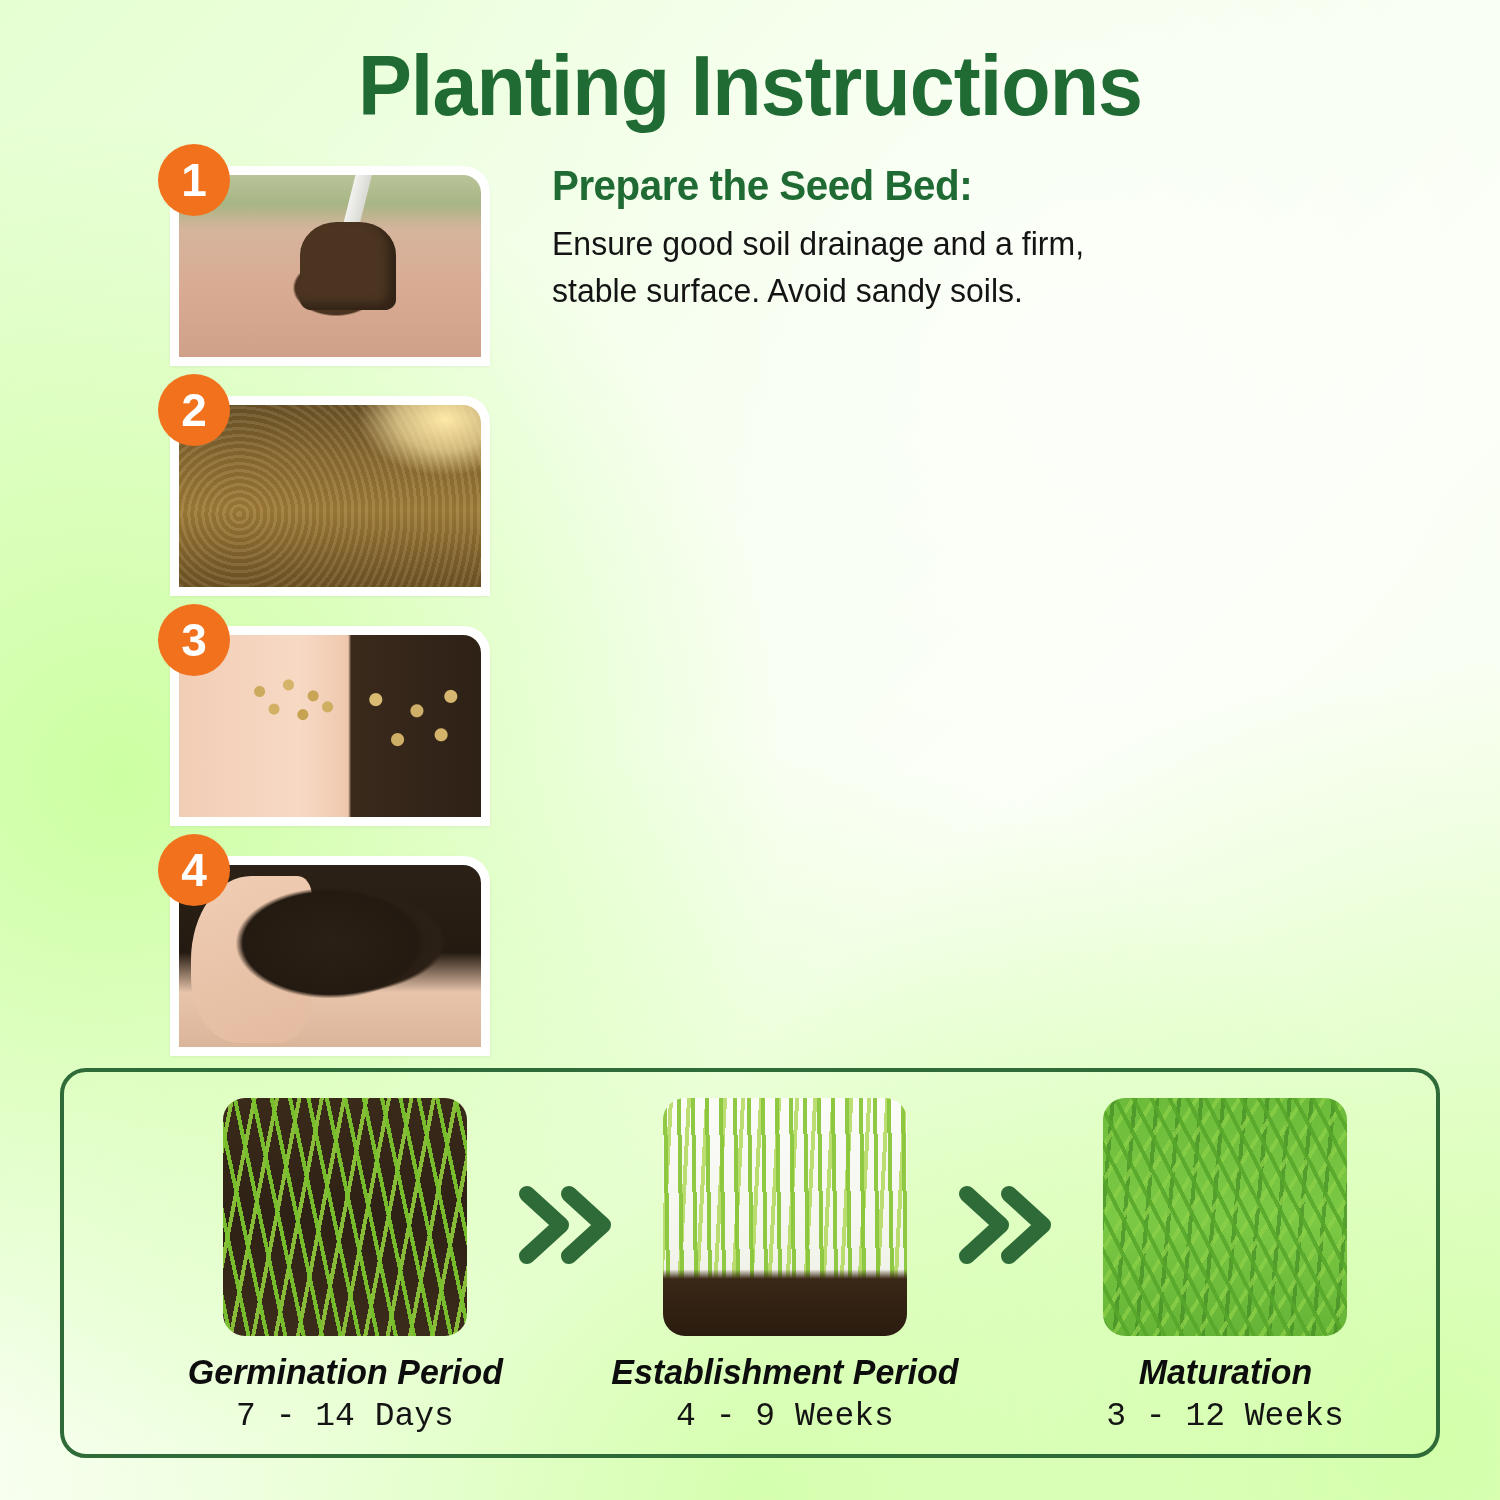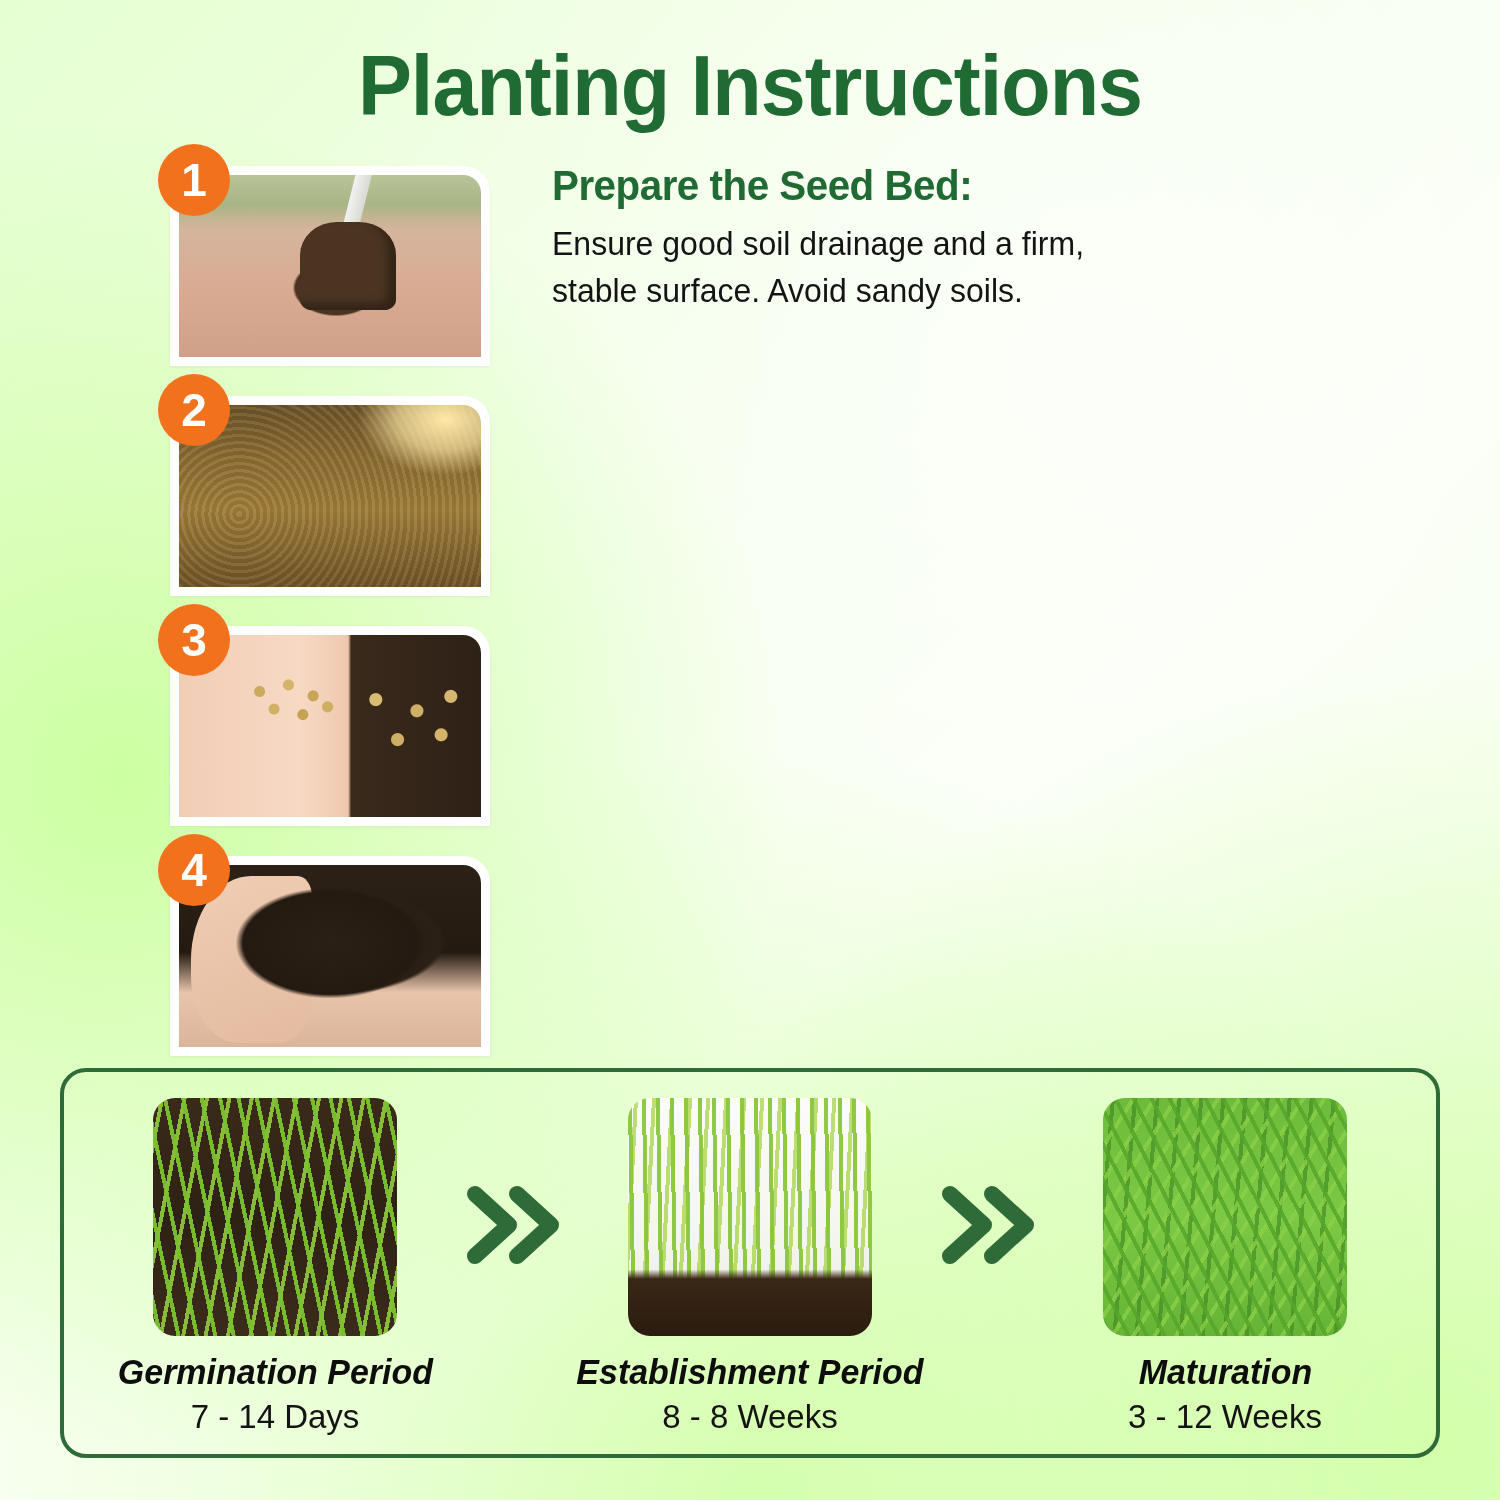--- a/index.html
+++ b/index.html
@@ -115,21 +115,21 @@
   .timeline {
     position: absolute;
     left: 60px;
     top: 1068px;
     width: 1380px;
     height: 390px;
     border: 4px solid #2e6b38;
     border-radius: 26px;
     display: flex;
     align-items: flex-start;
-    justify-content: space-between;
+    justify-content: flex-end;
     padding: 26px 46px 0 46px;
   }
 
   .tl-item {
     width: 330px;
     text-align: center;
     display: flex;
     flex-direction: column;
     align-items: center;
   }
@@ -150,20 +150,21 @@
     margin-top: 16px;
     white-space: nowrap;
     transform: scaleX(0.97);
   }
 
   .tl-sub {
     font-size: 33px;
     color: #141414;
     margin-top: 6px;
     white-space: nowrap;
+    font-family: Liberation Mono, monospace;
   }
 
   .tl-arrow {
     width: 110px;
     flex: 0 0 110px;
     display: flex;
     align-items: center;
     justify-content: center;
     padding-top: 82px;
   }
@@ -340,21 +341,21 @@
   <div class="tl-arrow">
     <svg width="96" height="90" viewBox="0 0 96 90" aria-hidden="true">
       <path d="M10 14 L44 45 L10 76" fill="none" stroke="#2e6b38" stroke-width="16" stroke-linecap="round" stroke-linejoin="round"></path>
       <path d="M52 14 L86 45 L52 76" fill="none" stroke="#2e6b38" stroke-width="16" stroke-linecap="round" stroke-linejoin="round"></path>
     </svg>
   </div>
 
   <div class="tl-item">
     <div class="tl-photo ph-estab"></div>
     <div class="tl-label">Establishment Period</div>
-    <div class="tl-sub">8 - 8 Weeks</div>
+    <div class="tl-sub">4 - 9 Weeks</div>
   </div>
 
   <div class="tl-arrow">
     <svg width="96" height="90" viewBox="0 0 96 90" aria-hidden="true">
       <path d="M10 14 L44 45 L10 76" fill="none" stroke="#2e6b38" stroke-width="16" stroke-linecap="round" stroke-linejoin="round"></path>
       <path d="M52 14 L86 45 L52 76" fill="none" stroke="#2e6b38" stroke-width="16" stroke-linecap="round" stroke-linejoin="round"></path>
     </svg>
   </div>
 
   <div class="tl-item">

